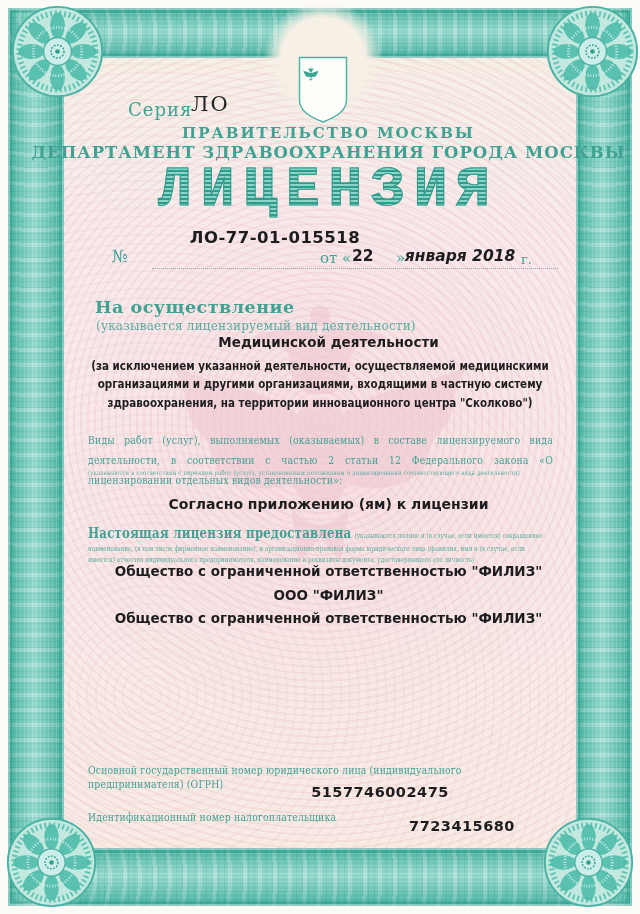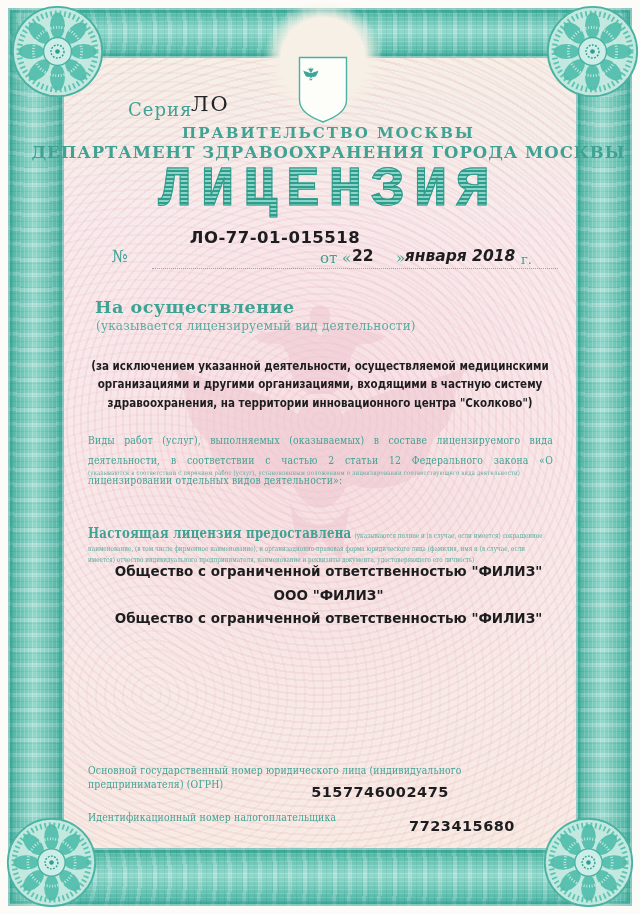--- a/index.html
+++ b/index.html
@@ -191,24 +191,26 @@
   <span class="t teal num-label">№</span>
   <span class="t black-fill num-value">ЛО-77-01-015518</span>
   <span class="t teal date-from">от «</span>
   <span class="t black-fill date-day">22</span>
   <span class="t teal date-close">»</span>
   <span class="t black-fill date-month">января 2018</span>
   <span class="t teal date-suffix">г.</span>
 
   <div class="t teal act-label">На осуществление</div>
   <div class="t teal-soft act-note">(указывается лицензируемый вид деятельности)</div>
+  <div class="t black-fill center act-value">Медицинской деятельности</div>
   <div class="t black-fill exception">(за исключением указанной деятельности, осуществляемой медицинскими организациями и другими организациями, входящими в частную систему здравоохранения, на территории инновационного центра "Сколково")</div>
 
   <div class="t teal works">Виды работ (услуг), выполняемых (оказываемых) в составе лицензируемого вида деятельности, в соответствии с частью 2 статьи 12 Федерального закона «О лицензировании отдельных видов деятельности»:</div>
   <div class="t teal-soft works-note">(указываются в соответствии с перечнем работ (услуг), установленным положением о лицензировании соответствующего вида деятельности)</div>
+  <div class="t black-fill center works-value">Согласно приложению (ям) к лицензии</div>
 
   <div class="t teal grantee">
     <span class="lbl serifb">Настоящая лицензия предоставлена</span><span class="teal-soft">(указываются полное и (в случае, если имеется) сокращенное наименование, (в том числе фирменное наименование), и организационно-правовая форма юридического лица (фамилия, имя и (в случае, если имеется) отчество индивидуального предпринимателя, наименование и реквизиты документа, удостоверяющего его личность)</span>
   </div>
   <div class="t black-fill center company-1">Общество с ограниченной ответственностью "ФИЛИЗ"</div>
   <div class="t black-fill center company-2">ООО "ФИЛИЗ"</div>
   <div class="t black-fill center company-3">Общество с ограниченной ответственностью "ФИЛИЗ"</div>
 
   <div class="t teal ogrn-label">Основной государственный номер юридического лица (индивидуального предпринимателя) (ОГРН)</div>
   <div class="t black-fill ogrn-value">5157746002475</div>

